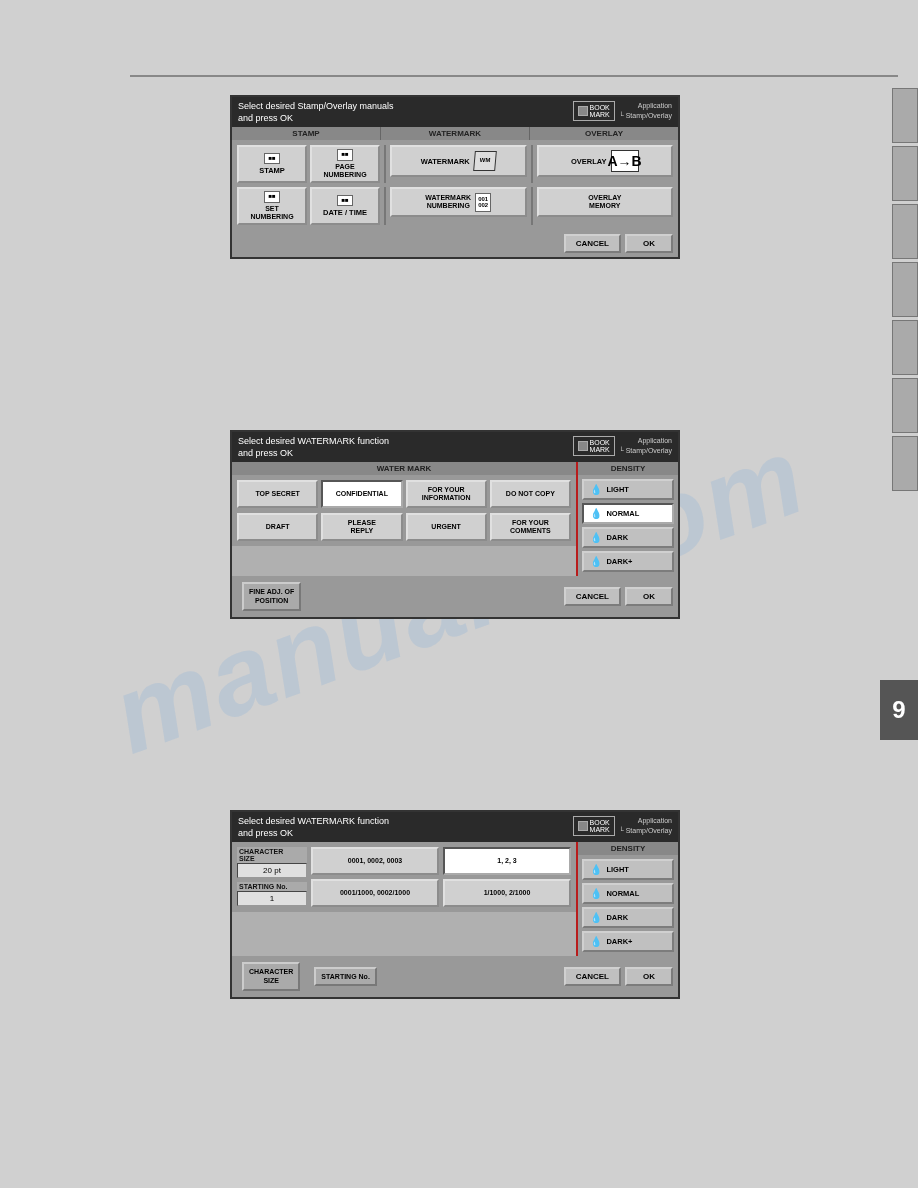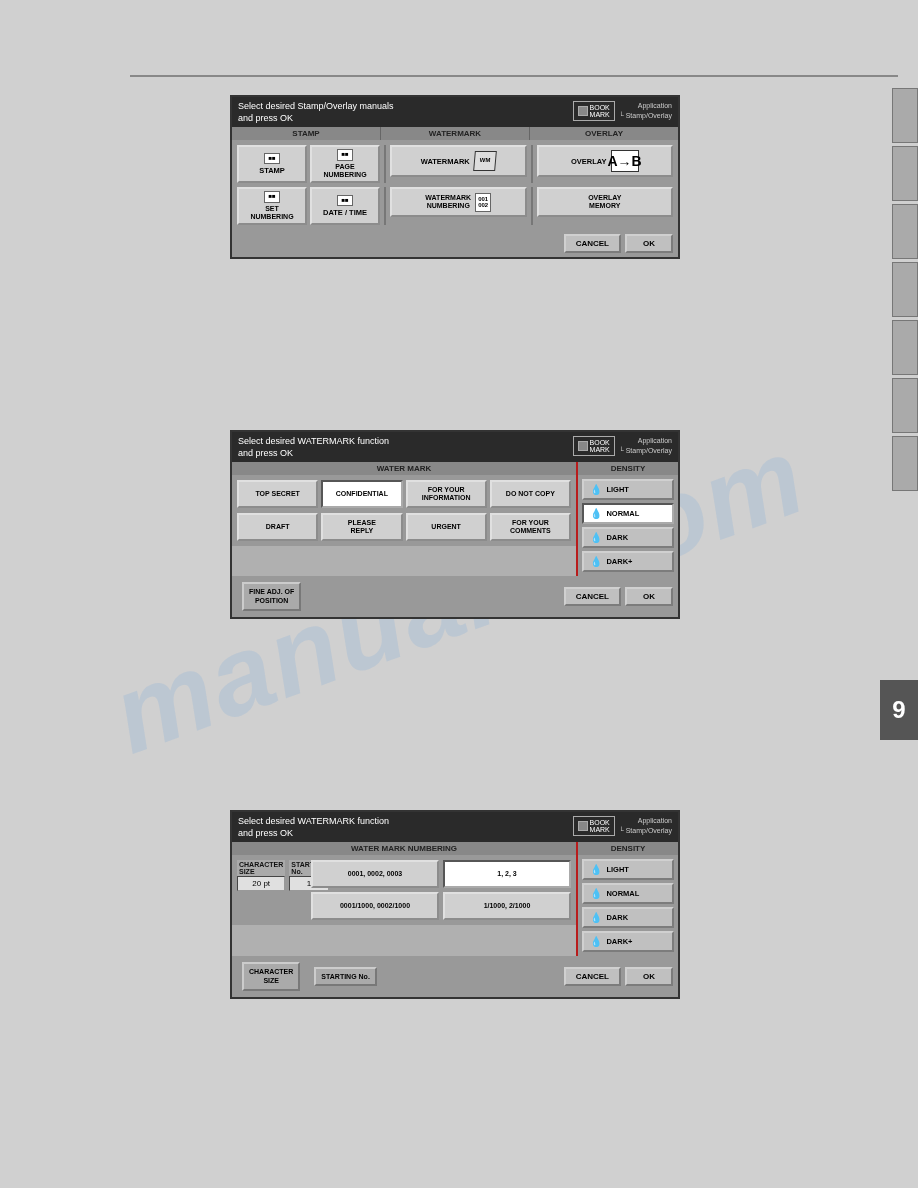--- a/index.html
+++ b/index.html
@@ -553,27 +553,24 @@
         <div>Application</div>
         <div>└ Stamp/Overlay</div>
       </div>
     </div>
   </div>
 
   <div class="main-content">
 
     <div class="left-section">
 
-      <div class="section-row">
-        <div class="section-header">WATER MARK NUMBERING</div>
-      </div>
 
       <div style="background:#999; padding:5px; display:flex; gap:4px;">
 
-        <div style="width:70px; display:flex; flex-direction:row; gap:4px;">
+        <div style="width:70px; display:flex; flex-direction:column; gap:4px;">
           <div>
             <div class="wn-label">CHARACTER<br>SIZE</div>
             <div class="wn-value">20 pt</div>
           </div>
           <div>
             <div class="wn-label">STARTING No.</div>
             <div class="wn-value">1</div>
           </div>
         </div>
 

